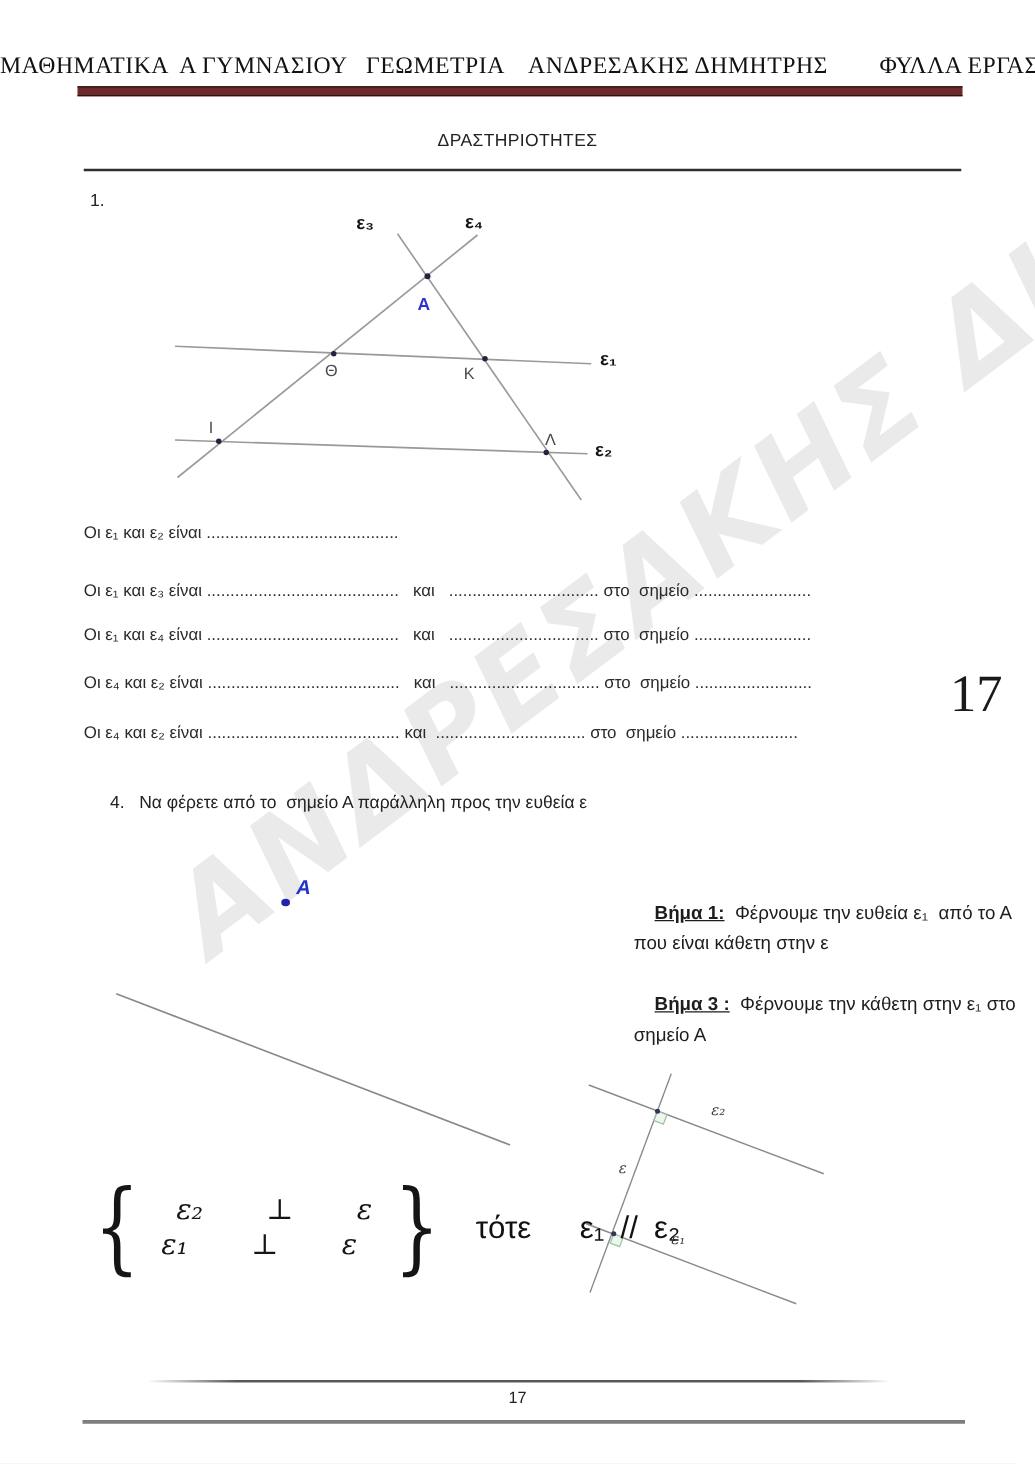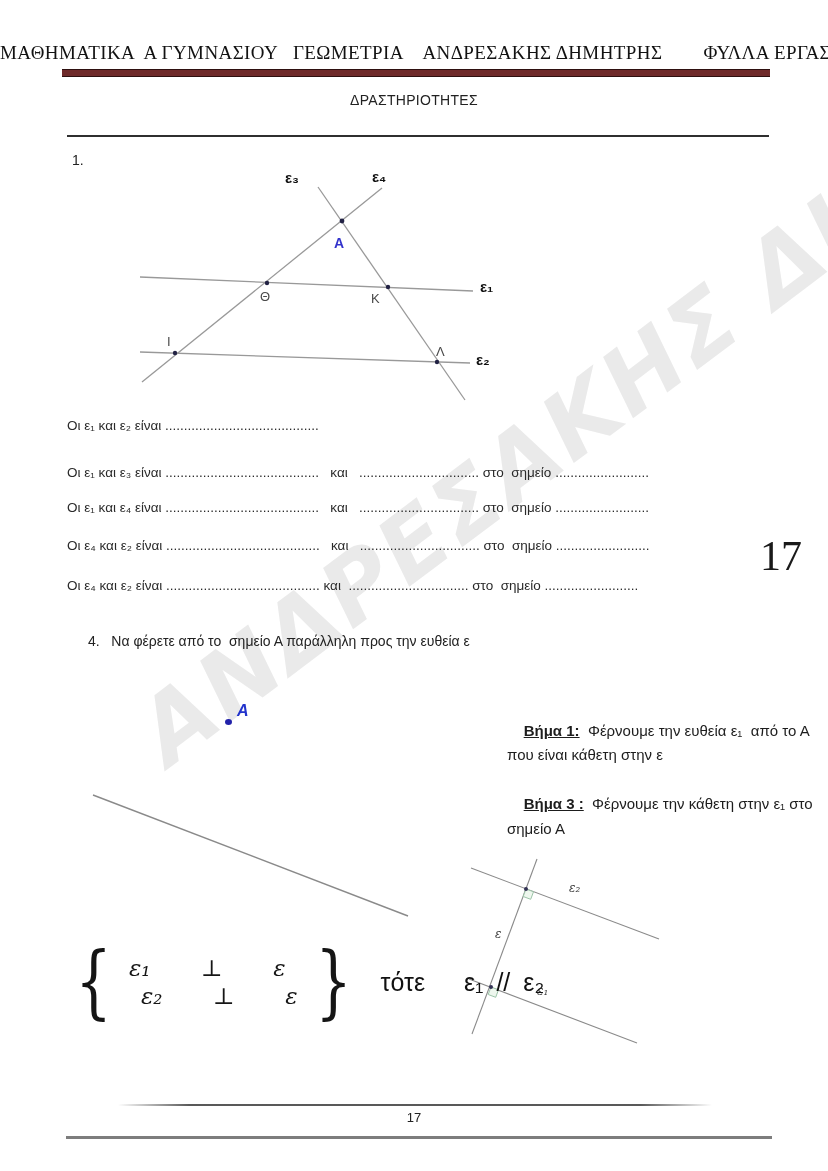--- a/index.html
+++ b/index.html
@@ -11,21 +11,21 @@
   .watermark{position:absolute;left:118px;top:700px;width:760px;z-index:0;
     transform:rotate(-37deg);transform-origin:0 0;
     font-family:"DejaVu Sans",sans-serif;font-style:italic;font-weight:bold;
     font-size:92px;letter-spacing:3px;color:#d9d9d9;opacity:.55;white-space:nowrap;}
 
   .header-title{left:0;right:0;top:42px;text-align:center;
     font-family:"Liberation Serif","DejaVu Serif",serif;font-size:19px;letter-spacing:.4px;color:#121212;}
   .header-rule{left:62px;top:69px;width:708px;height:6px;background:#6e2a2a;
     border-top:1px solid #2e1010;border-bottom:1px solid #2e1010;}
 
-  .section-title{left:0;right:0;top:92px;text-align:center;font-size:14px;letter-spacing:.3px;color:#222;}
+  .section-title{left:0;right:0;top:104px;text-align:center;font-size:14px;letter-spacing:.3px;color:#222;}
   .section-rule{left:67px;top:135px;width:702px;height:2px;background:#2f2f2f;}
 
   .ex-number{font-size:14px;color:#222;}
   .fill-row{left:67px;font-size:13.5px;color:#2a2a2a;white-space:pre;}
 
   .big-page-num{left:760px;top:532px;font-family:"Liberation Serif","DejaVu Serif",serif;
     font-size:42px;color:#1a1a1a;}
 
   .ex2-title{left:88px;top:633px;font-size:14px;color:#222;white-space:pre;}
 
@@ -127,22 +127,22 @@
     <circle cx="36" cy="142" r="2" fill="#333355"></circle>
 
     <text class="sf-label" x="40" y="93">ε</text>
     <text class="sf-label" x="114" y="47">ε₂</text>
     <text class="sf-label" x="82" y="150">ε₁</text>
   </svg>
 
   <div class="abs formula">
     <span class="brace">{</span>
     <span class="formula-rows">
+      <span class="formula-row second">ε₂  ⊥  ε</span>
       <span class="formula-row">ε₁  ⊥  ε</span>
-      <span class="formula-row second">ε₂  ⊥  ε</span>
     </span>
     <span class="brace">}</span>
     <span class="conclusion">τότε   ε₁ // ε₂</span>
   </div>
 
   <div class="abs footer-thin"></div>
   <div class="abs footer-num">17</div>
   <div class="abs footer-thick"></div>
 
 </div>

